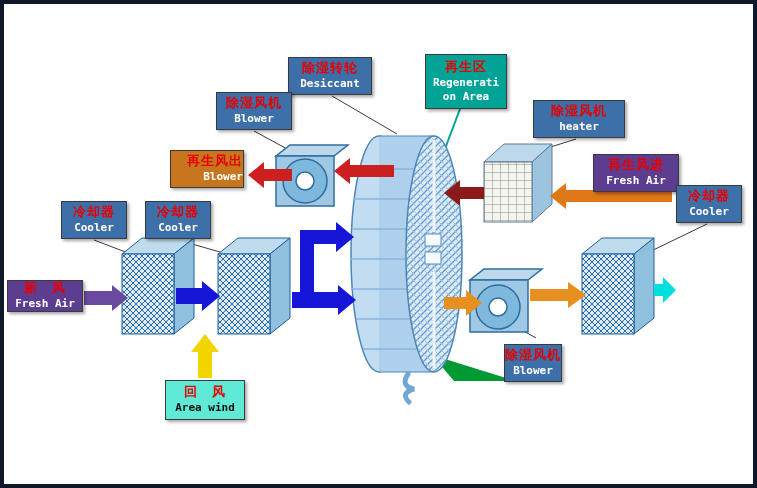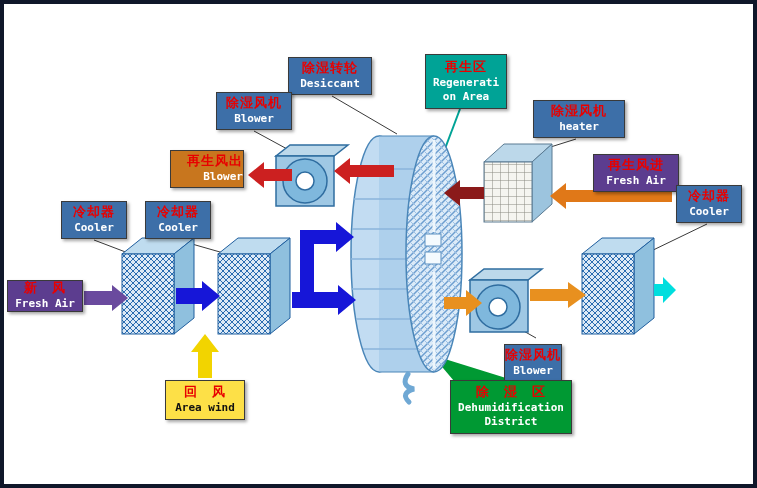--- a/index.html
+++ b/index.html
@@ -13,21 +13,21 @@
     border:1px solid #3a3a3a;
     box-shadow:2px 2px 3px rgba(0,0,0,.35);
   }
   .zh { font-size:13px; font-weight:bold; color:#e80000; letter-spacing:1px; white-space:pre; }
   .en { font-size:11px; font-weight:bold; color:#ffffff; font-family:"DejaVu Sans Mono",monospace; white-space:pre; }
   .bg-blue   { background:#3d6fa8; }
   .bg-teal   { background:#00a396; }
   .bg-orange { background:#c8761e;align-items:flex-end; }
   .bg-purple { background:#5c3d8f; }
   .bg-cyan   { background:#00e2e2; }
-  .bg-yellow { background:#fde047; }
+  .bg-yellow { background:#5eead4; }
   .bg-green  { background:#009933; }
   .dark .en  { color:#111111; }
 </style>
 </head>
 <body>
 
 <div class="stage">
 
   <svg class="canvas" width="757" height="488" viewBox="0 0 757 488">
     <defs>
@@ -178,19 +178,14 @@
   <div class="label bg-yellow dark" style="left:161px;top:376px;width:80px;height:40px">
     <div class="zh">回　风</div>
     <div class="en">Area wind</div>
   </div>
 
   <div class="label bg-blue" style="left:500px;top:340px;width:58px;height:38px">
     <div class="zh">除湿风机</div>
     <div class="en">Blower</div>
   </div>
 
-  <div class="label bg-green" style="left:446px;top:376px;width:122px;height:54px">
-    <div class="zh">除　湿　区</div>
-    <div class="en">Dehumidification</div>
-    <div class="en">District</div>
-  </div>
 
 </div>
 
 </body></html>

